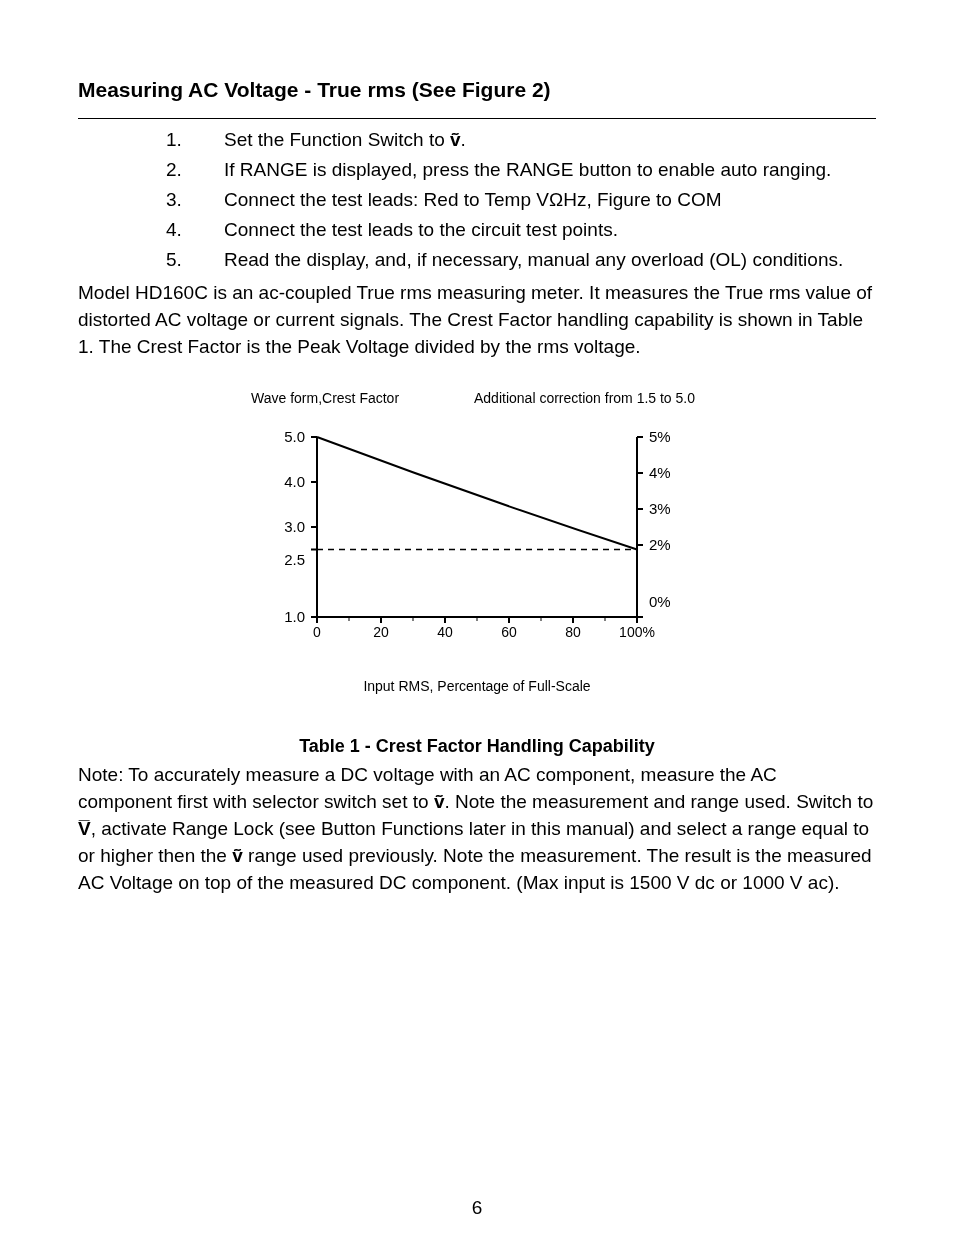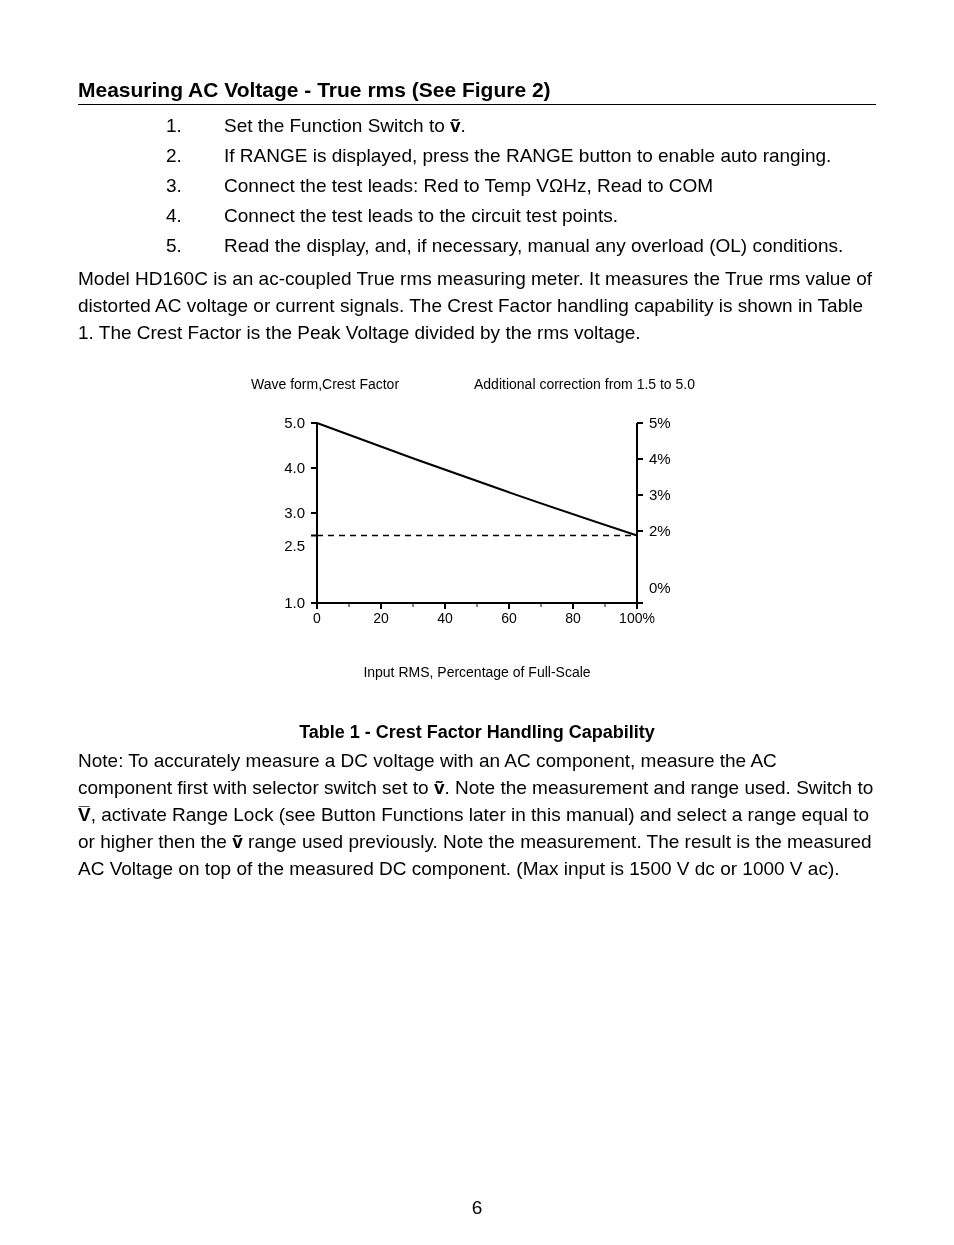--- a/index.html
+++ b/index.html
@@ -12,21 +12,21 @@
     box-sizing: border-box;
     width: 954px;
     min-height: 1245px;
     padding: 78px 78px 40px 78px;
     position: relative;
   }
   h2.underlined {
     font-size: 21px;
     font-weight: 700;
     margin: 0 0 4px 0;
-    padding-bottom: 2px;
+    padding-bottom: 16px;
     border-bottom: 1px solid #000;
   }
   h2.heavy {
     font-size: 23px;
     font-weight: 800;
     margin: 14px 0 4px 0;
     padding-bottom: 2px;
     border-bottom: 1px solid #000;
     letter-spacing: 0.2px;
   }
@@ -107,21 +107,21 @@
     </li>
     <li>
       <span class="num">2.</span>
       <span class="txt">
         <span>If </span><span class="bold">RANGE</span><span> is displayed, press the </span><span class="bold">RANGE</span><span> button to enable auto ranging.</span>
       </span>
     </li>
     <li>
       <span class="num">3.</span>
       <span class="txt">
-        <span>Connect the test leads: Red to </span><span class="bold">Temp VΩHz</span><span>, Read to </span><span class="bold">COM</span>
+        <span>Connect the test leads: Red to </span><span class="bold">Temp VΩHz</span><span>, Figure to </span><span class="bold">COM</span>
       </span>
     </li>
     <li>
       <span class="num">4.</span>
       <span class="txt">Connect the test leads to the circuit test points.</span>
     </li>
     <li>
       <span class="num">5.</span>
       <span class="txt">Read the display, and, if necessary, manual any overload (OL) conditions.</span>
     </li>

